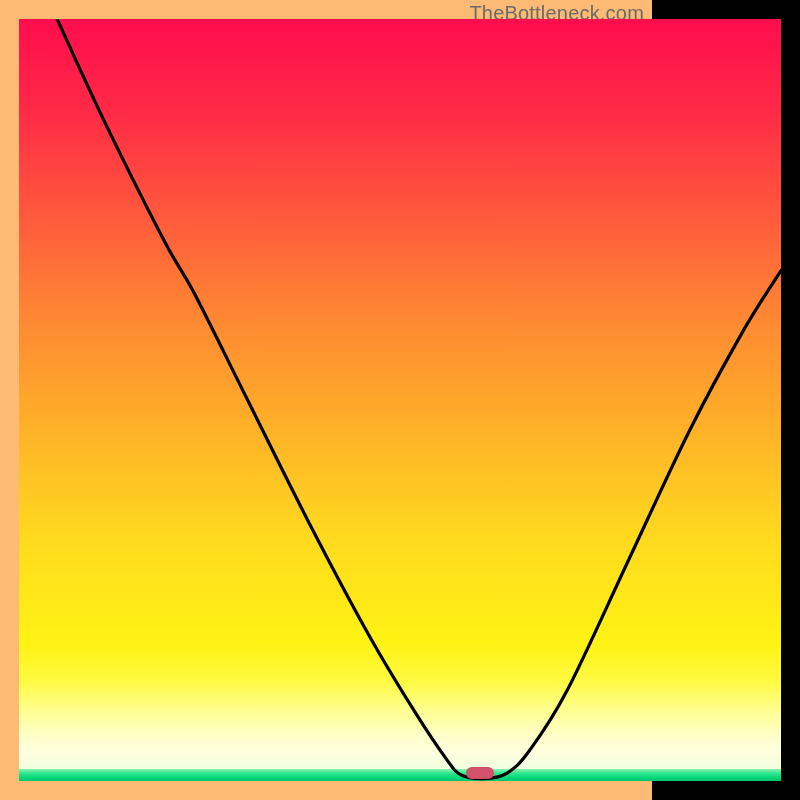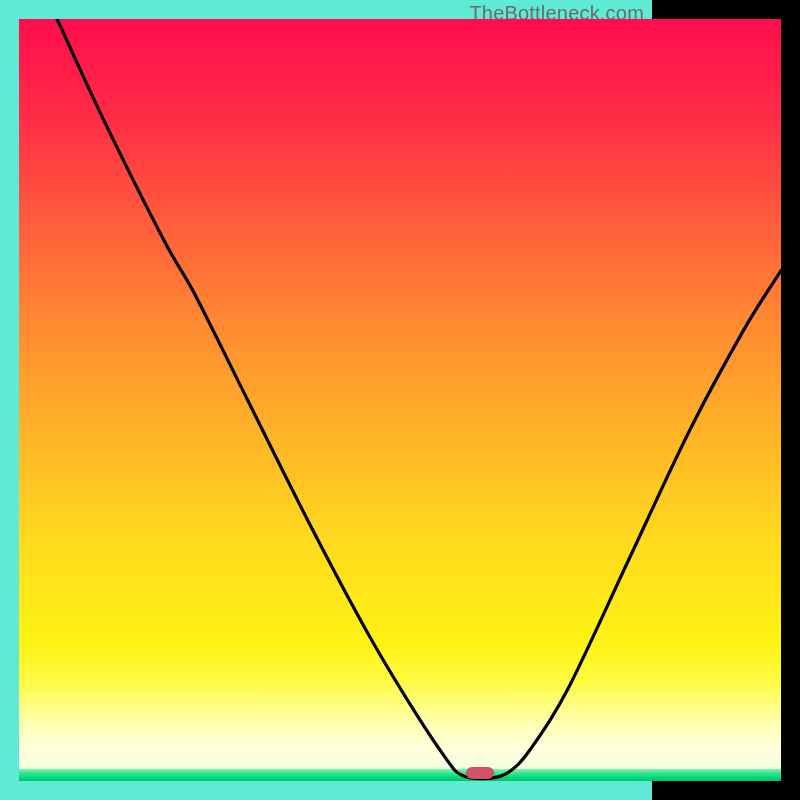--- a/index.html
+++ b/index.html
@@ -8,21 +8,21 @@
     width: 800px;
     height: 800px;
     background: #000;
     overflow: hidden;
     font-family: Arial, Helvetica, sans-serif;
   }
   .stage {
     position: relative;
     width: 652px;
     height: 800px;
-    background: #5eead4;
+    background: #fdba74;
   }
   .plot-area {
     position: absolute;
     left: 19px;
     top: 19px;
     width: 762px;
     height: 762px;
     overflow: hidden;
   }
   

